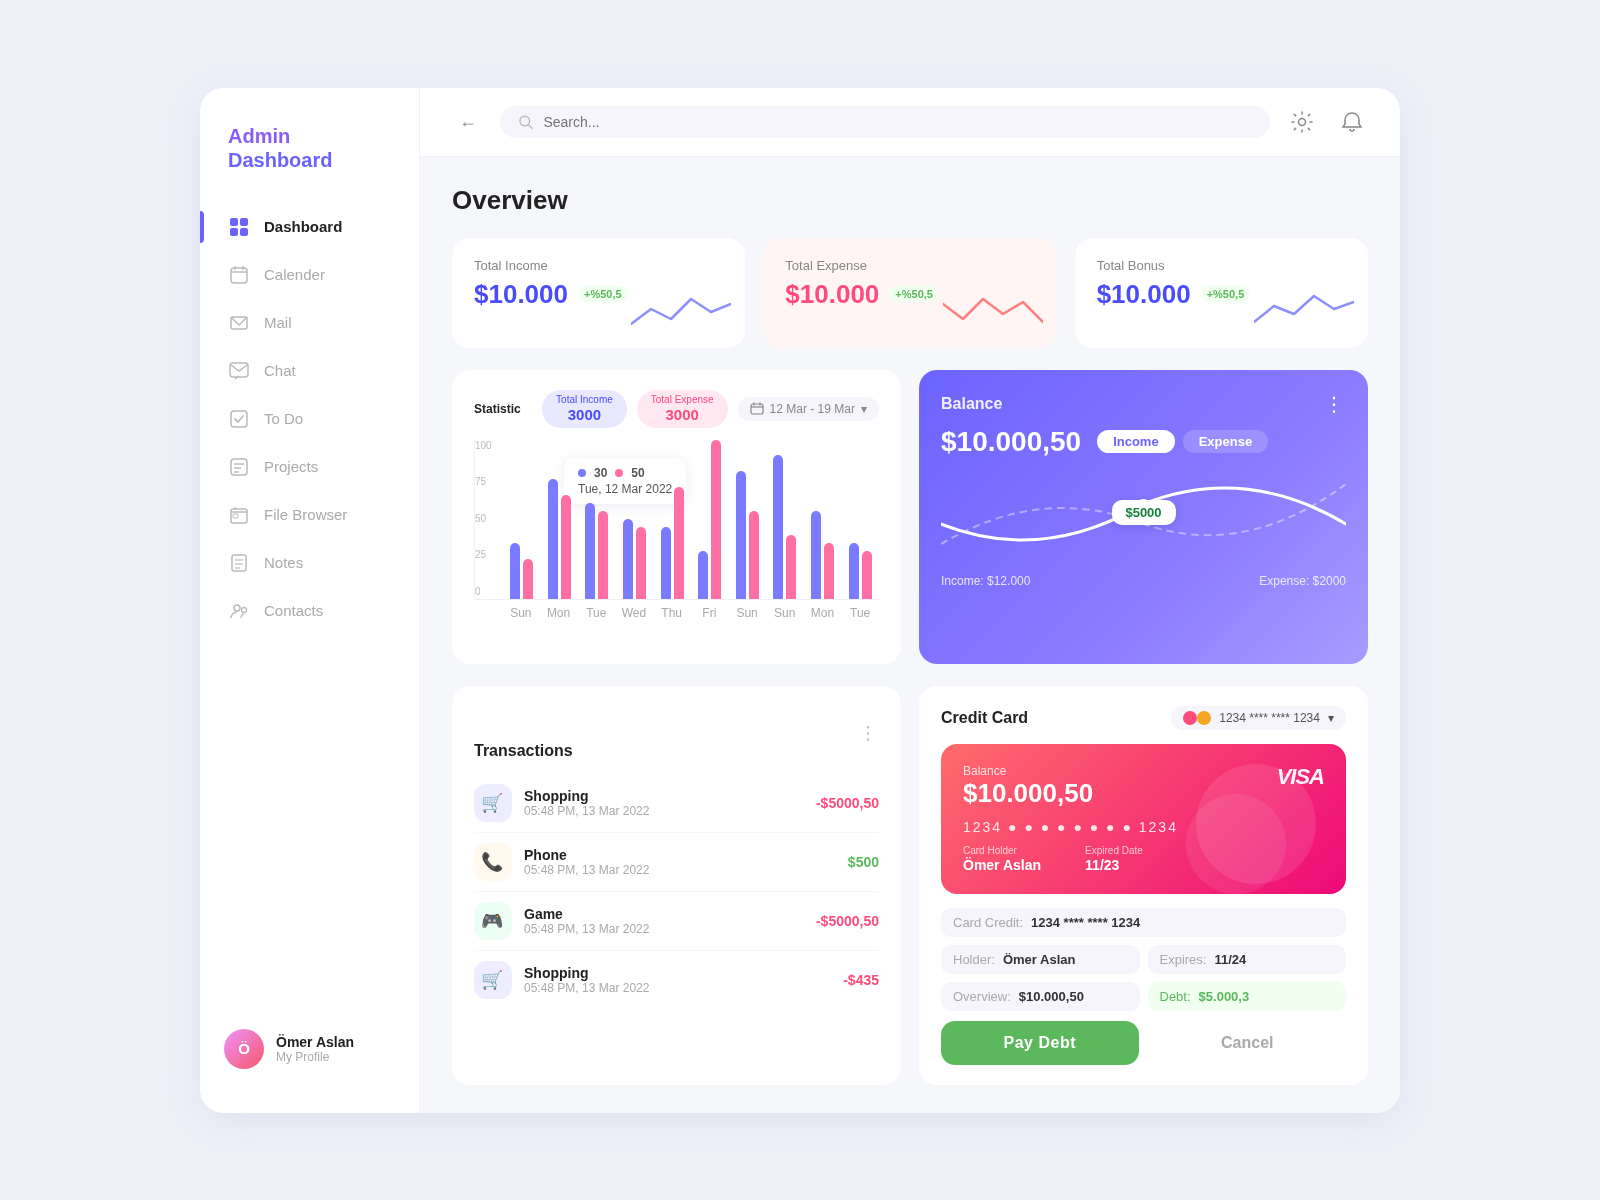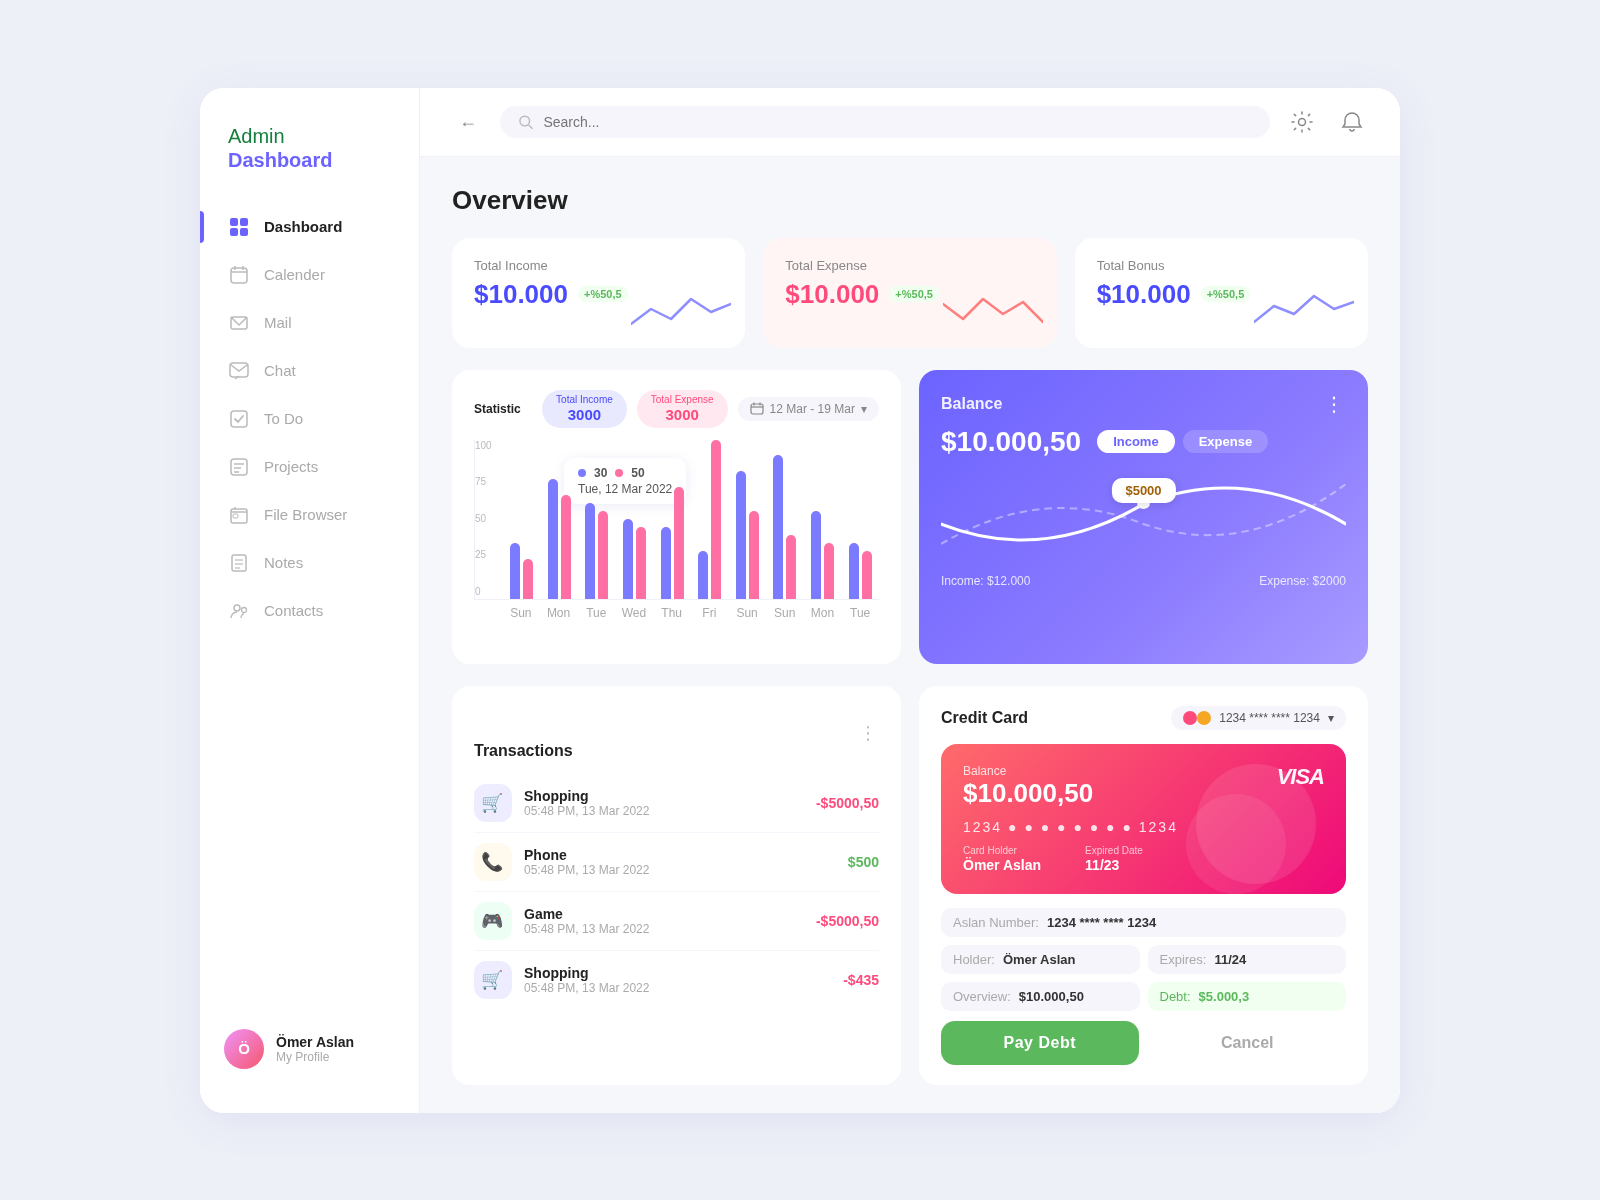--- a/index.html
+++ b/index.html
@@ -476,21 +476,21 @@
     
     .mini-chart { display: block; }
   </style>
 </head>
 <body>
 
 <div class="app-container">
 
   <div class="sidebar">
     <div class="sidebar-logo">
-      <span style="color:#15803d;font-size:20px;font-weight:400;">Admin</span>
+      <span style="color:#8b5cf6;font-size:20px;font-weight:700;">Admin</span>
       <span style="color:#6c63ff;font-size:20px;font-weight:800;">Dashboard</span>
     </div>
     <nav class="sidebar-nav">
 
       <div class="nav-item active">
         <span class="nav-icon">
           <svg width="20" height="20" viewBox="0 0 20 20">
               <rect x="1" y="1" width="8" height="8" rx="2" fill="#6c63ff"></rect>
               <rect x="11" y="1" width="8" height="8" rx="2" fill="#6c63ff"></rect>
               <rect x="1" y="11" width="8" height="8" rx="2" fill="#6c63ff"></rect>
@@ -791,21 +791,21 @@
           <div class="balance-chart-area">
             <svg width="100%" height="100" viewBox="0 0 320 100" preserveAspectRatio="none" style="position:absolute;bottom:0;left:0;">
 
               <path d="M0,80 Q80,20 160,60 Q240,95 320,20" fill="none" stroke="rgba(255,255,255,0.4)" stroke-width="2" stroke-dasharray="6,4"></path>
 
               <path d="M0,60 Q80,100 160,40 Q240,0 320,60" fill="none" stroke="#fff" stroke-width="3" stroke-linecap="round"></path>
 
               <circle cx="160" cy="40" r="5" fill="#fff"></circle>
             </svg>
 
-            <div style="position:absolute; top:4px; left:50%; transform:translateX(-50%); background:#fff; border-radius:10px; padding:5px 14px; font-size:13px; font-weight:700; color:#a16207; box-shadow:0 2px 10px rgba(0,0,0,0.13);">
+            <div style="position:absolute; top:26px; left:50%; transform:translateX(-50%); background:#fff; border-radius:10px; padding:5px 14px; font-size:13px; font-weight:700; color:#15803d; box-shadow:0 2px 10px rgba(0,0,0,0.13);">
               <span>$5000</span>
             </div>
           </div>
           <div class="balance-footer">
             <span>Income: $12.000</span>
             <span>Expense: $2000</span>
           </div>
         </div>
       </div>
 
@@ -878,21 +878,21 @@
               </div>
               <div class="visa-footer-item">
                 <label>Expired Date</label>
                 <span>11/23</span>
               </div>
             </div>
           </div>
 
           <div class="card-details">
             <div class="card-detail-row">
-              <span class="card-detail-label">Aslan Number:</span>
+              <span class="card-detail-label">Card Credit:</span>
               <span class="card-detail-value">1234 **** **** 1234</span>
             </div>
             <div style="display:grid; grid-template-columns:1fr 1fr; gap:8px;">
               <div class="card-detail-row">
                 <span class="card-detail-label">Holder:</span>
                 <span class="card-detail-value">Ömer Aslan</span>
               </div>
               <div class="card-detail-row">
                 <span class="card-detail-label">Expires:</span>
                 <span class="card-detail-value">11/24</span>

